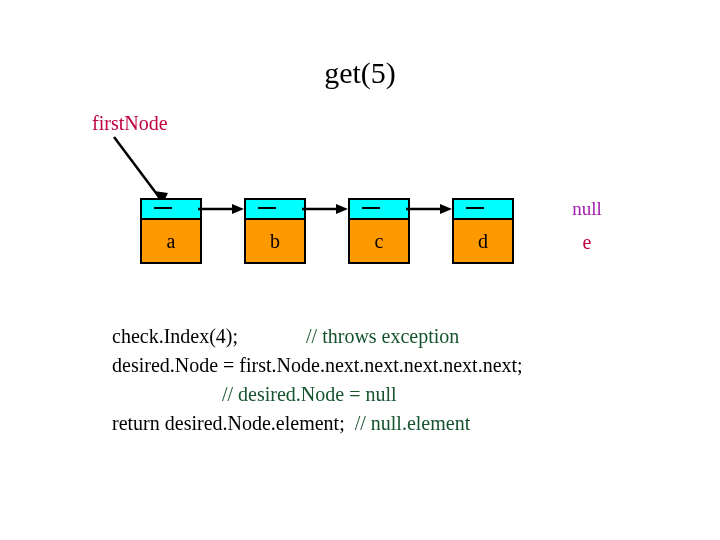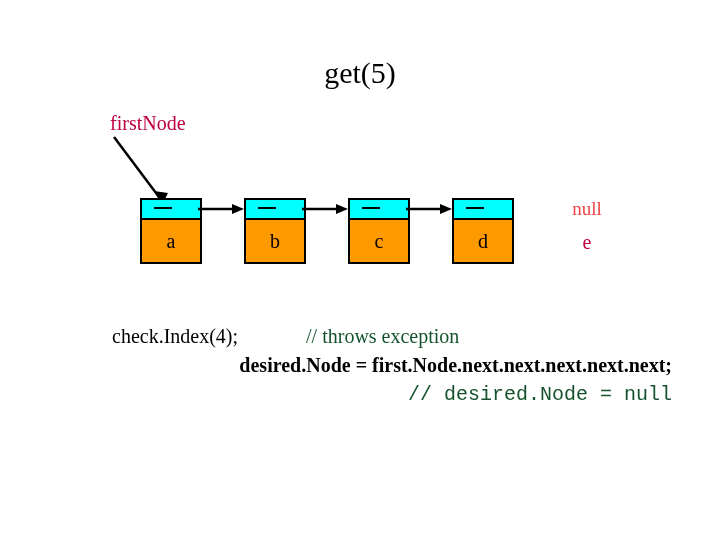--- a/index.html
+++ b/index.html
@@ -26,21 +26,20 @@
     font-family: "Liberation Serif", serif;
   }
 
   #firstnode-label {
     position: absolute;
     left: 92px;
     top: 112px;
     font-size: 20px;
     color: #c00040;
     font-family: "Liberation Serif", serif;
-    margin-left: 18px;
   }
 
   
   #firstnode-arrow {
     position: absolute;
     left: 110px;
     top: 135px;
     width: 80px;
     height: 80px;
   }
@@ -94,21 +93,21 @@
   
   #null-node {
     position: absolute;
     width: 62px;
     text-align: center;
   }
   #null-node .null-link {
     height: 22px;
     line-height: 22px;
     font-size: 19px;
-    color: #ef4444;
+    color: #a21caf;
     font-family: "Liberation Serif", serif;
   }
   #null-node .null-data {
     height: 44px;
     line-height: 44px;
     font-size: 20px;
     color: #c00040;
     font-family: "Liberation Serif", serif;
   }
 
@@ -122,27 +121,25 @@
     font-family: "Liberation Serif", serif;
     line-height: 29px;
   }
   .code-line {
     white-space: pre;
   }
   .comment {
     color: #14532d;
   }
   .line-2 {
-    text-align: right;
-    font-weight: bold;
+    text-align: left;
   }
   .line-3 {
-    text-align: right;
+    text-align: left;
     padding-left: 110px;
-    font-family: Liberation Mono, monospace;
   }
   .spacer-wide {
     display: inline-block;
     width: 68px;
   }
   .spacer-small {
     display: inline-block;
     width: 10px;
   }
 </style>
@@ -204,13 +201,14 @@
     <div class="null-link">null</div>
     <div class="null-data">e</div>
   </div>
 
 </div>
 
 <div id="code-block">
   <div class="code-line"><span>check.Index(4);</span><span class="spacer-wide"></span><span class="comment">// throws exception</span></div>
   <div class="code-line line-2"><span>desired.Node = first.Node.next.next.next.next.next;</span></div>
   <div class="code-line line-3"><span class="comment">// desired.Node = null</span></div>
+  <div class="code-line"><span>return desired.Node.element;</span><span class="spacer-small"></span><span class="comment">// null.element</span></div>
 </div>
 
 </body></html>

